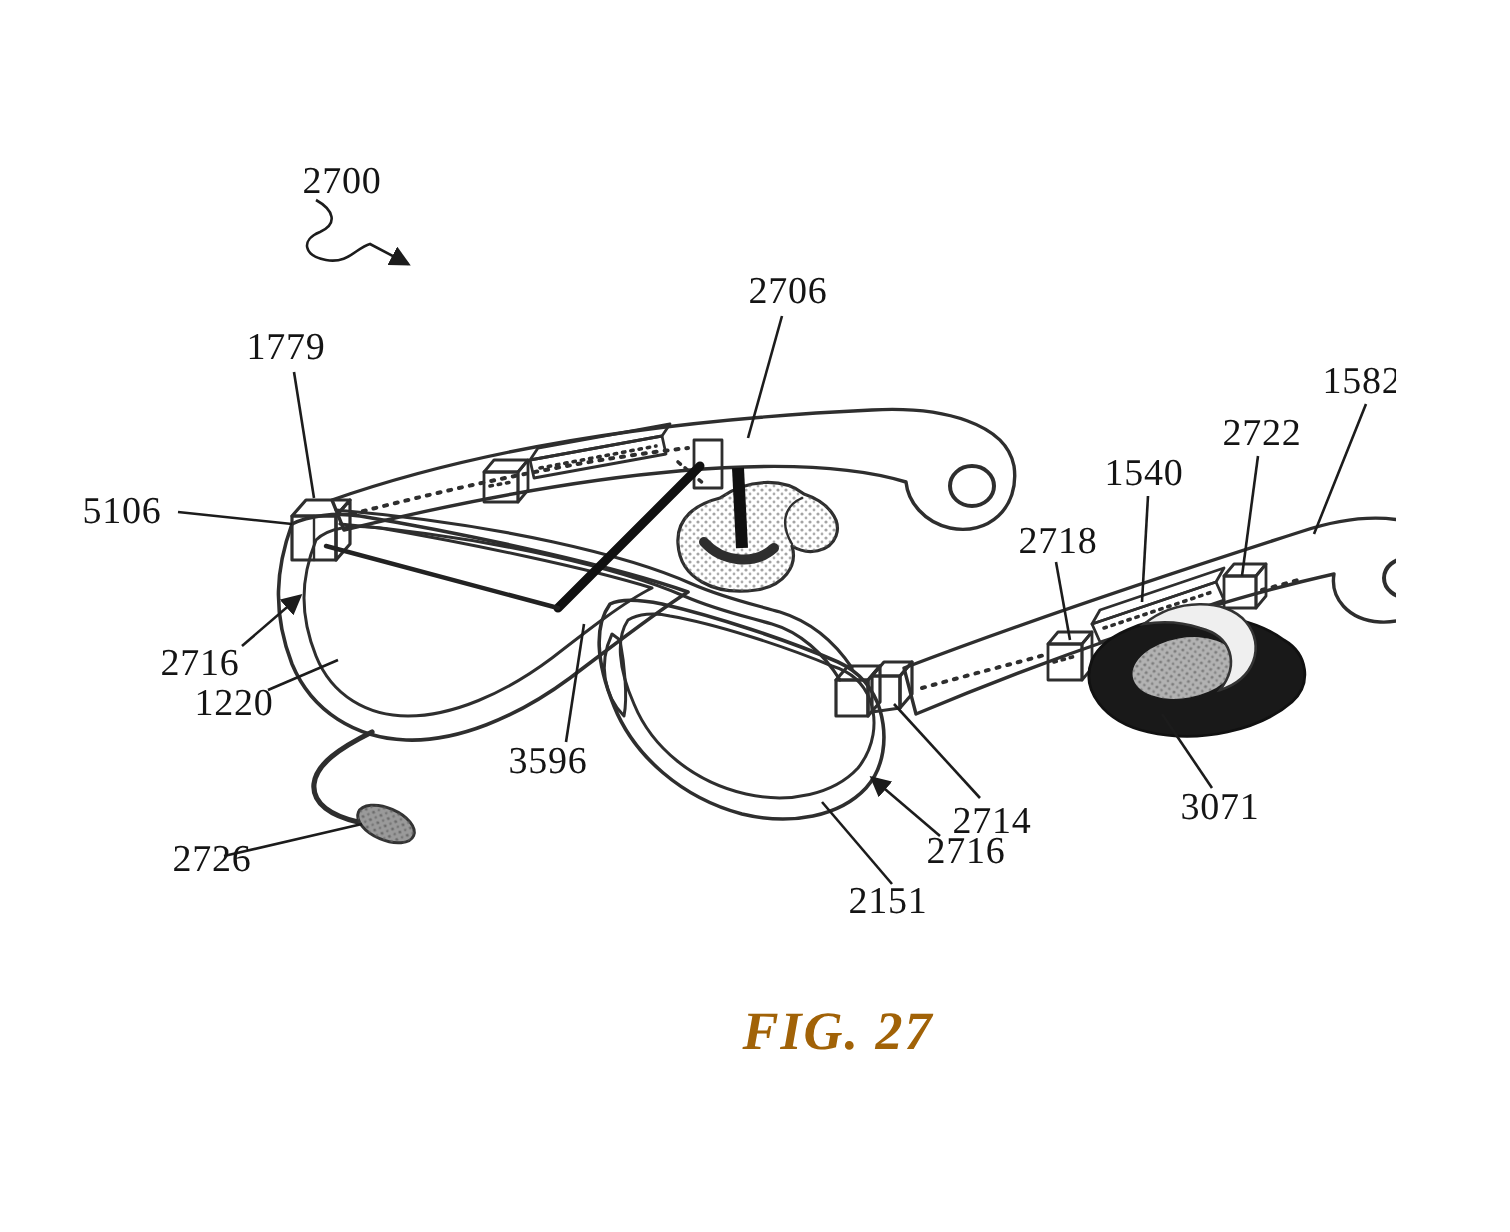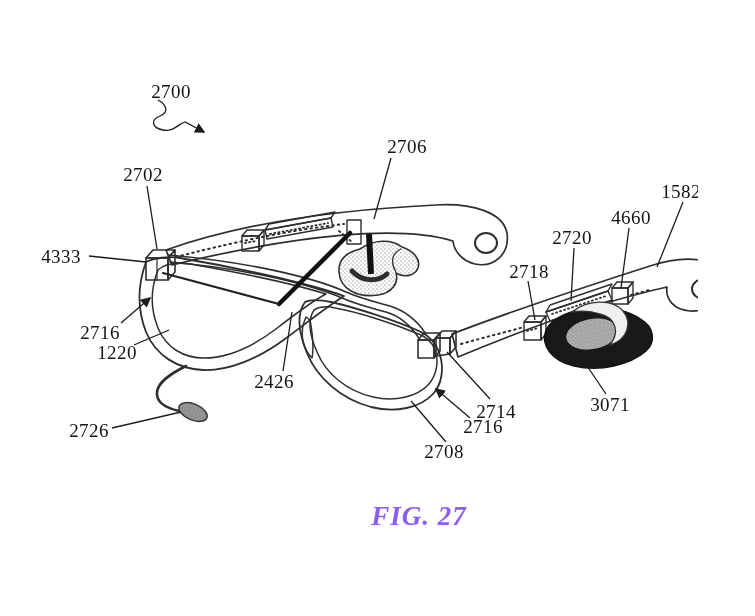--- a/index.html
+++ b/index.html
@@ -8,21 +8,21 @@
     font-family:"Liberation Serif", serif;overflow:hidden;
   }
   .canvas svg{position:absolute;left:0;top:0;}
   .ref{
     position:absolute;transform:translate(-50%,-50%);
     font-size:19px;color:#141414;letter-spacing:.4px;white-space:nowrap;
     line-height:1;
   }
   .caption{
     position:absolute;left:419px;top:516px;transform:translate(-50%,-50%);
-    font-size:27px;font-weight:bold;font-style:italic;color:#8b5cf6;
+    font-size:27px;font-weight:bold;font-style:italic;color:#a16207;
     letter-spacing:1px;white-space:nowrap;
   }
   .stroke{stroke:#2e2e2e;fill:none;stroke-linecap:round;stroke-linejoin:round;}
   .leader{stroke:#1c1c1c;stroke-width:1.3;fill:none;}
 </style>
 </head>
 <body>
 
 <div class="canvas">
 
@@ -185,31 +185,31 @@
     <path class="leader" d="M283,371 L292,312"></path>
     <path class="leader" d="M112,428 L181,412"></path>
     <path class="leader" d="M446,442 L411,401"></path>
     <path class="leader" marker-end="url(#arw)" d="M470,418 L436,389"></path>
     <path class="leader" d="M490,399 L447,352"></path>
     <path class="leader" d="M606,394 L581,357"></path>
   </g>
 </svg>
 
 <div class="ref" style="left:171px;top:91px">2700</div>
-<div class="ref" style="left:143px;top:174px">2702</div>
-<div class="ref" style="left:407px;top:146px">2706</div>
+<div class="ref" style="left:143px;top:174px">1779</div>
+<div class="ref" style="left:394px;top:146px">2706</div>
 <div class="ref" style="left:681px;top:191px">1582</div>
-<div class="ref" style="left:631px;top:217px">4660</div>
-<div class="ref" style="left:572px;top:237px">2720</div>
+<div class="ref" style="left:631px;top:217px">2722</div>
+<div class="ref" style="left:572px;top:237px">1540</div>
 <div class="ref" style="left:529px;top:271px">2718</div>
-<div class="ref" style="left:61px;top:256px">4333</div>
+<div class="ref" style="left:61px;top:256px">5106</div>
 <div class="ref" style="left:100px;top:332px">2716</div>
 <div class="ref" style="left:117px;top:352px">1220</div>
-<div class="ref" style="left:274px;top:381px">2426</div>
-<div class="ref" style="left:89px;top:430px">2726</div>
+<div class="ref" style="left:274px;top:381px">3596</div>
+<div class="ref" style="left:106px;top:430px">2726</div>
 <div class="ref" style="left:496px;top:411px">2714</div>
 <div class="ref" style="left:483px;top:426px">2716</div>
-<div class="ref" style="left:444px;top:451px">2708</div>
+<div class="ref" style="left:444px;top:451px">2151</div>
 <div class="ref" style="left:610px;top:404px">3071</div>
 
 <div class="caption">FIG. 27</div>
 
 </div>
 
 </body></html>

